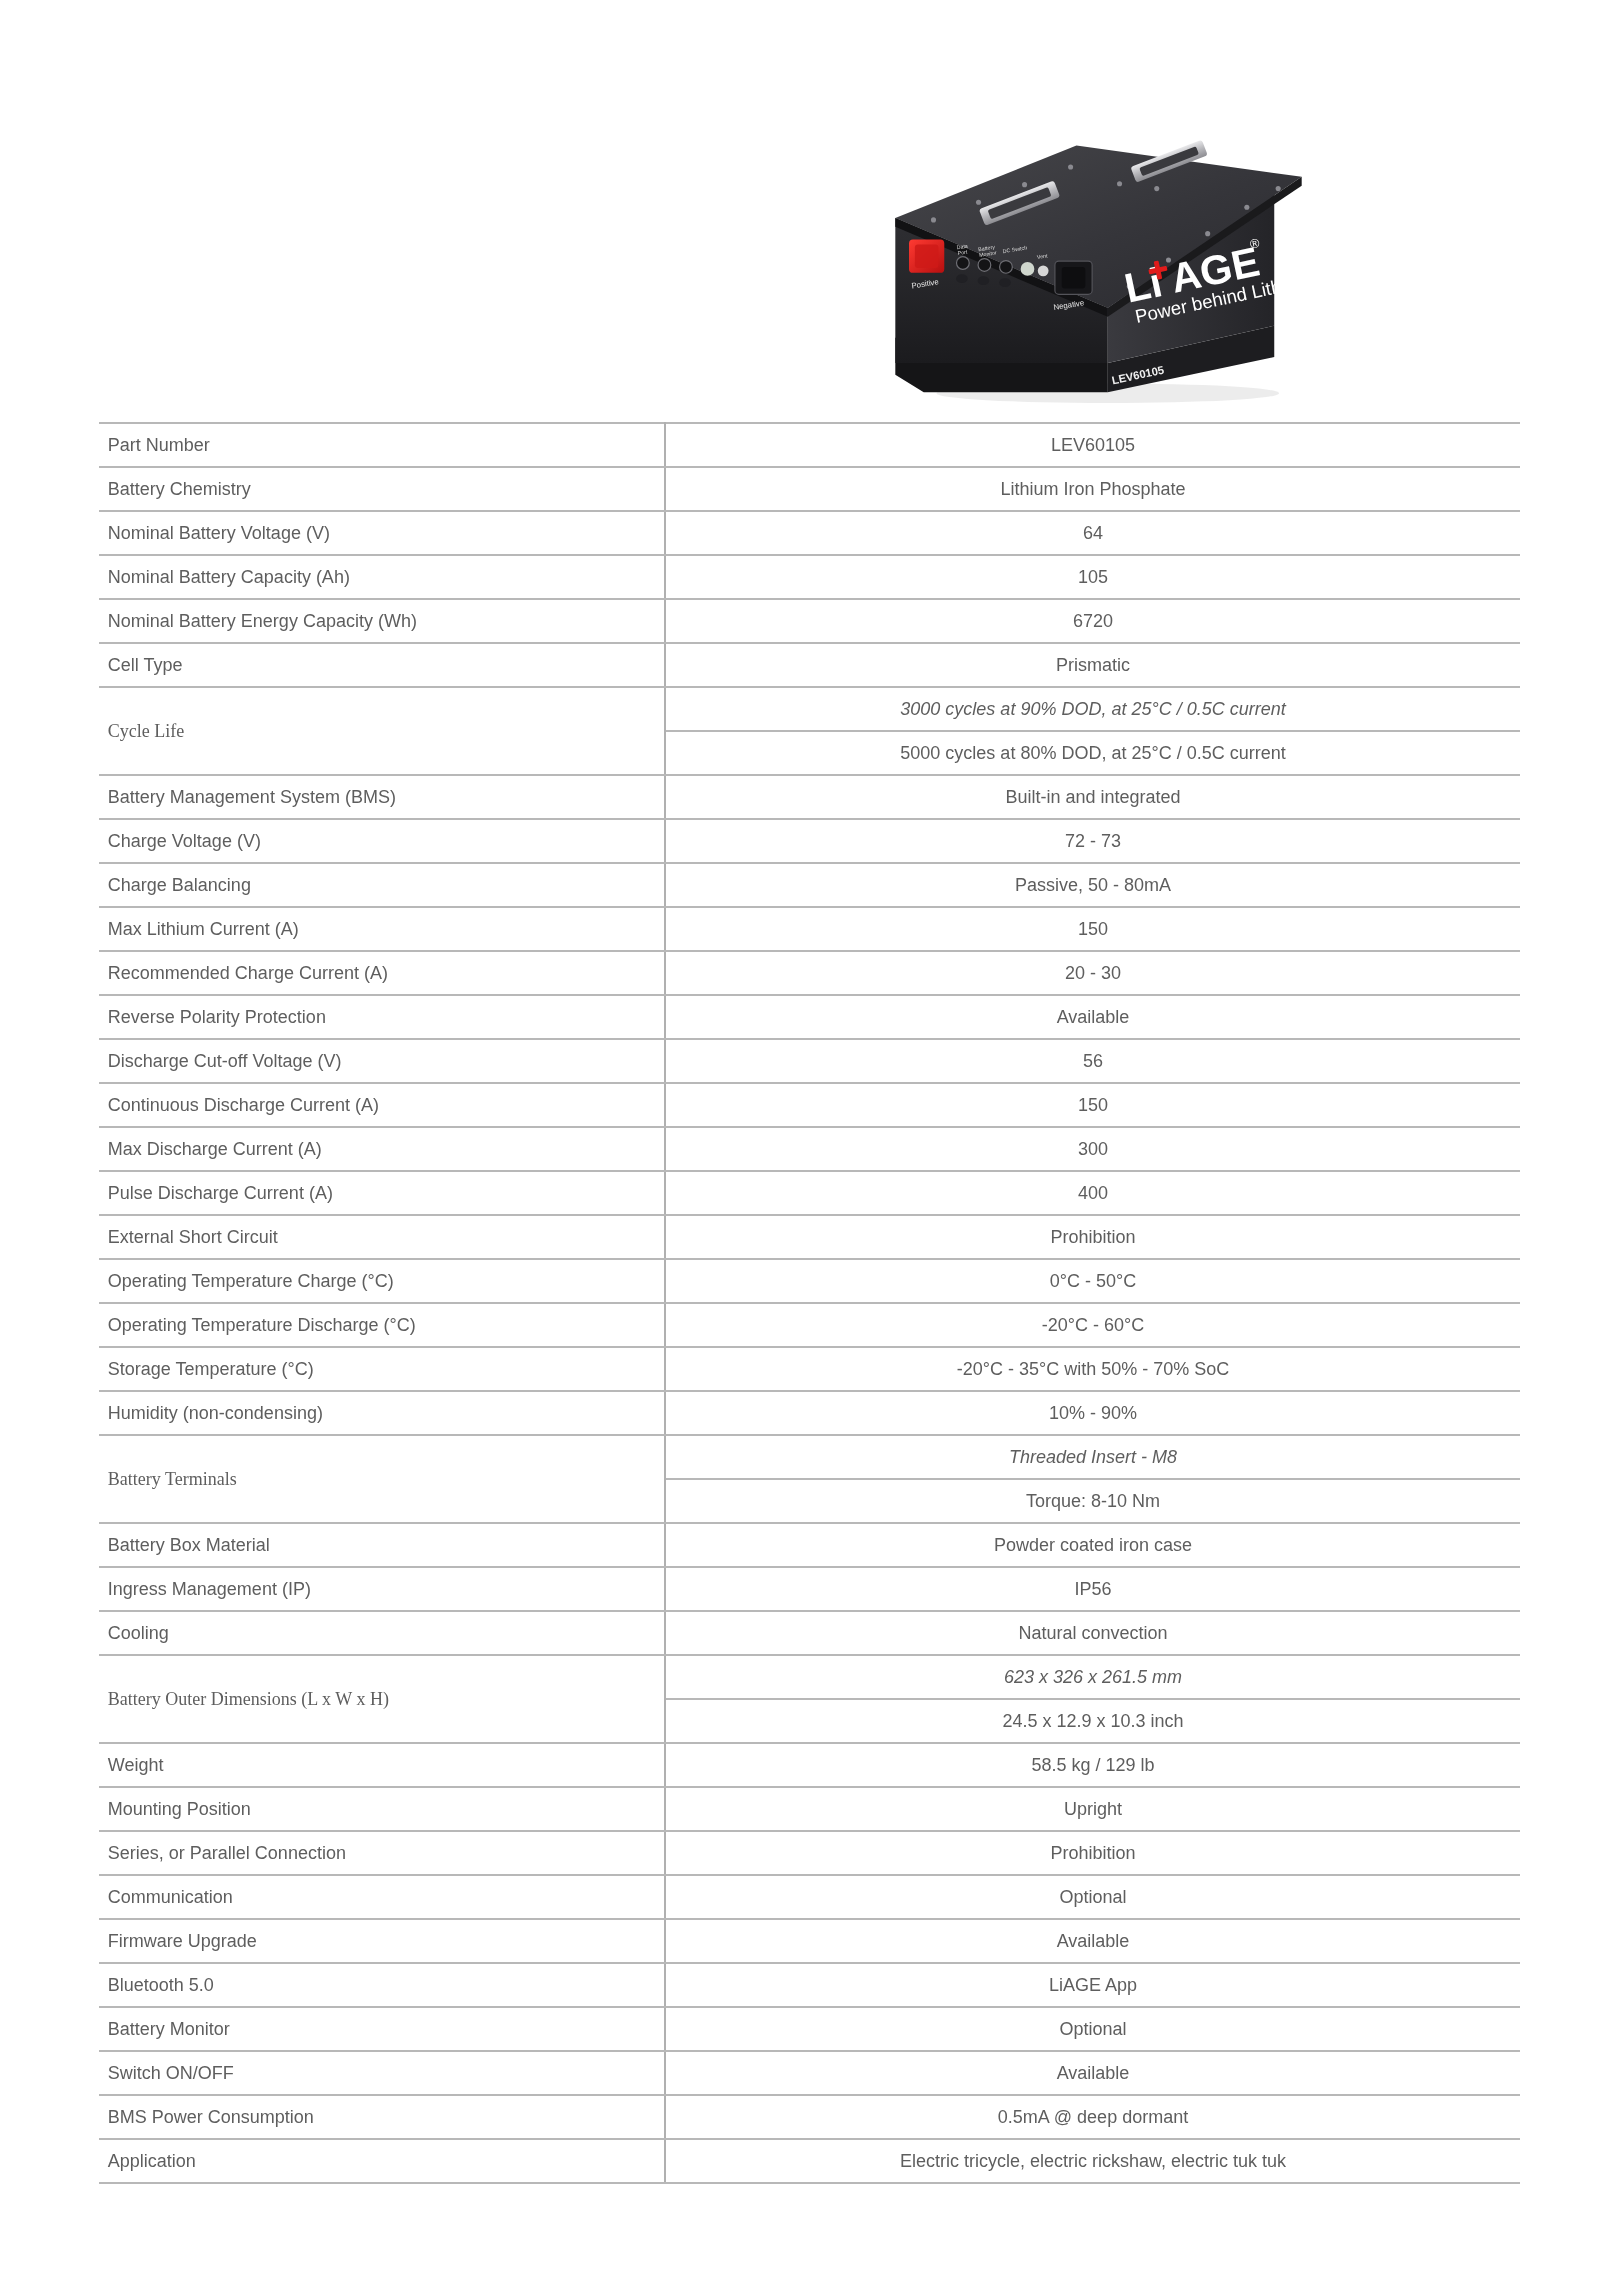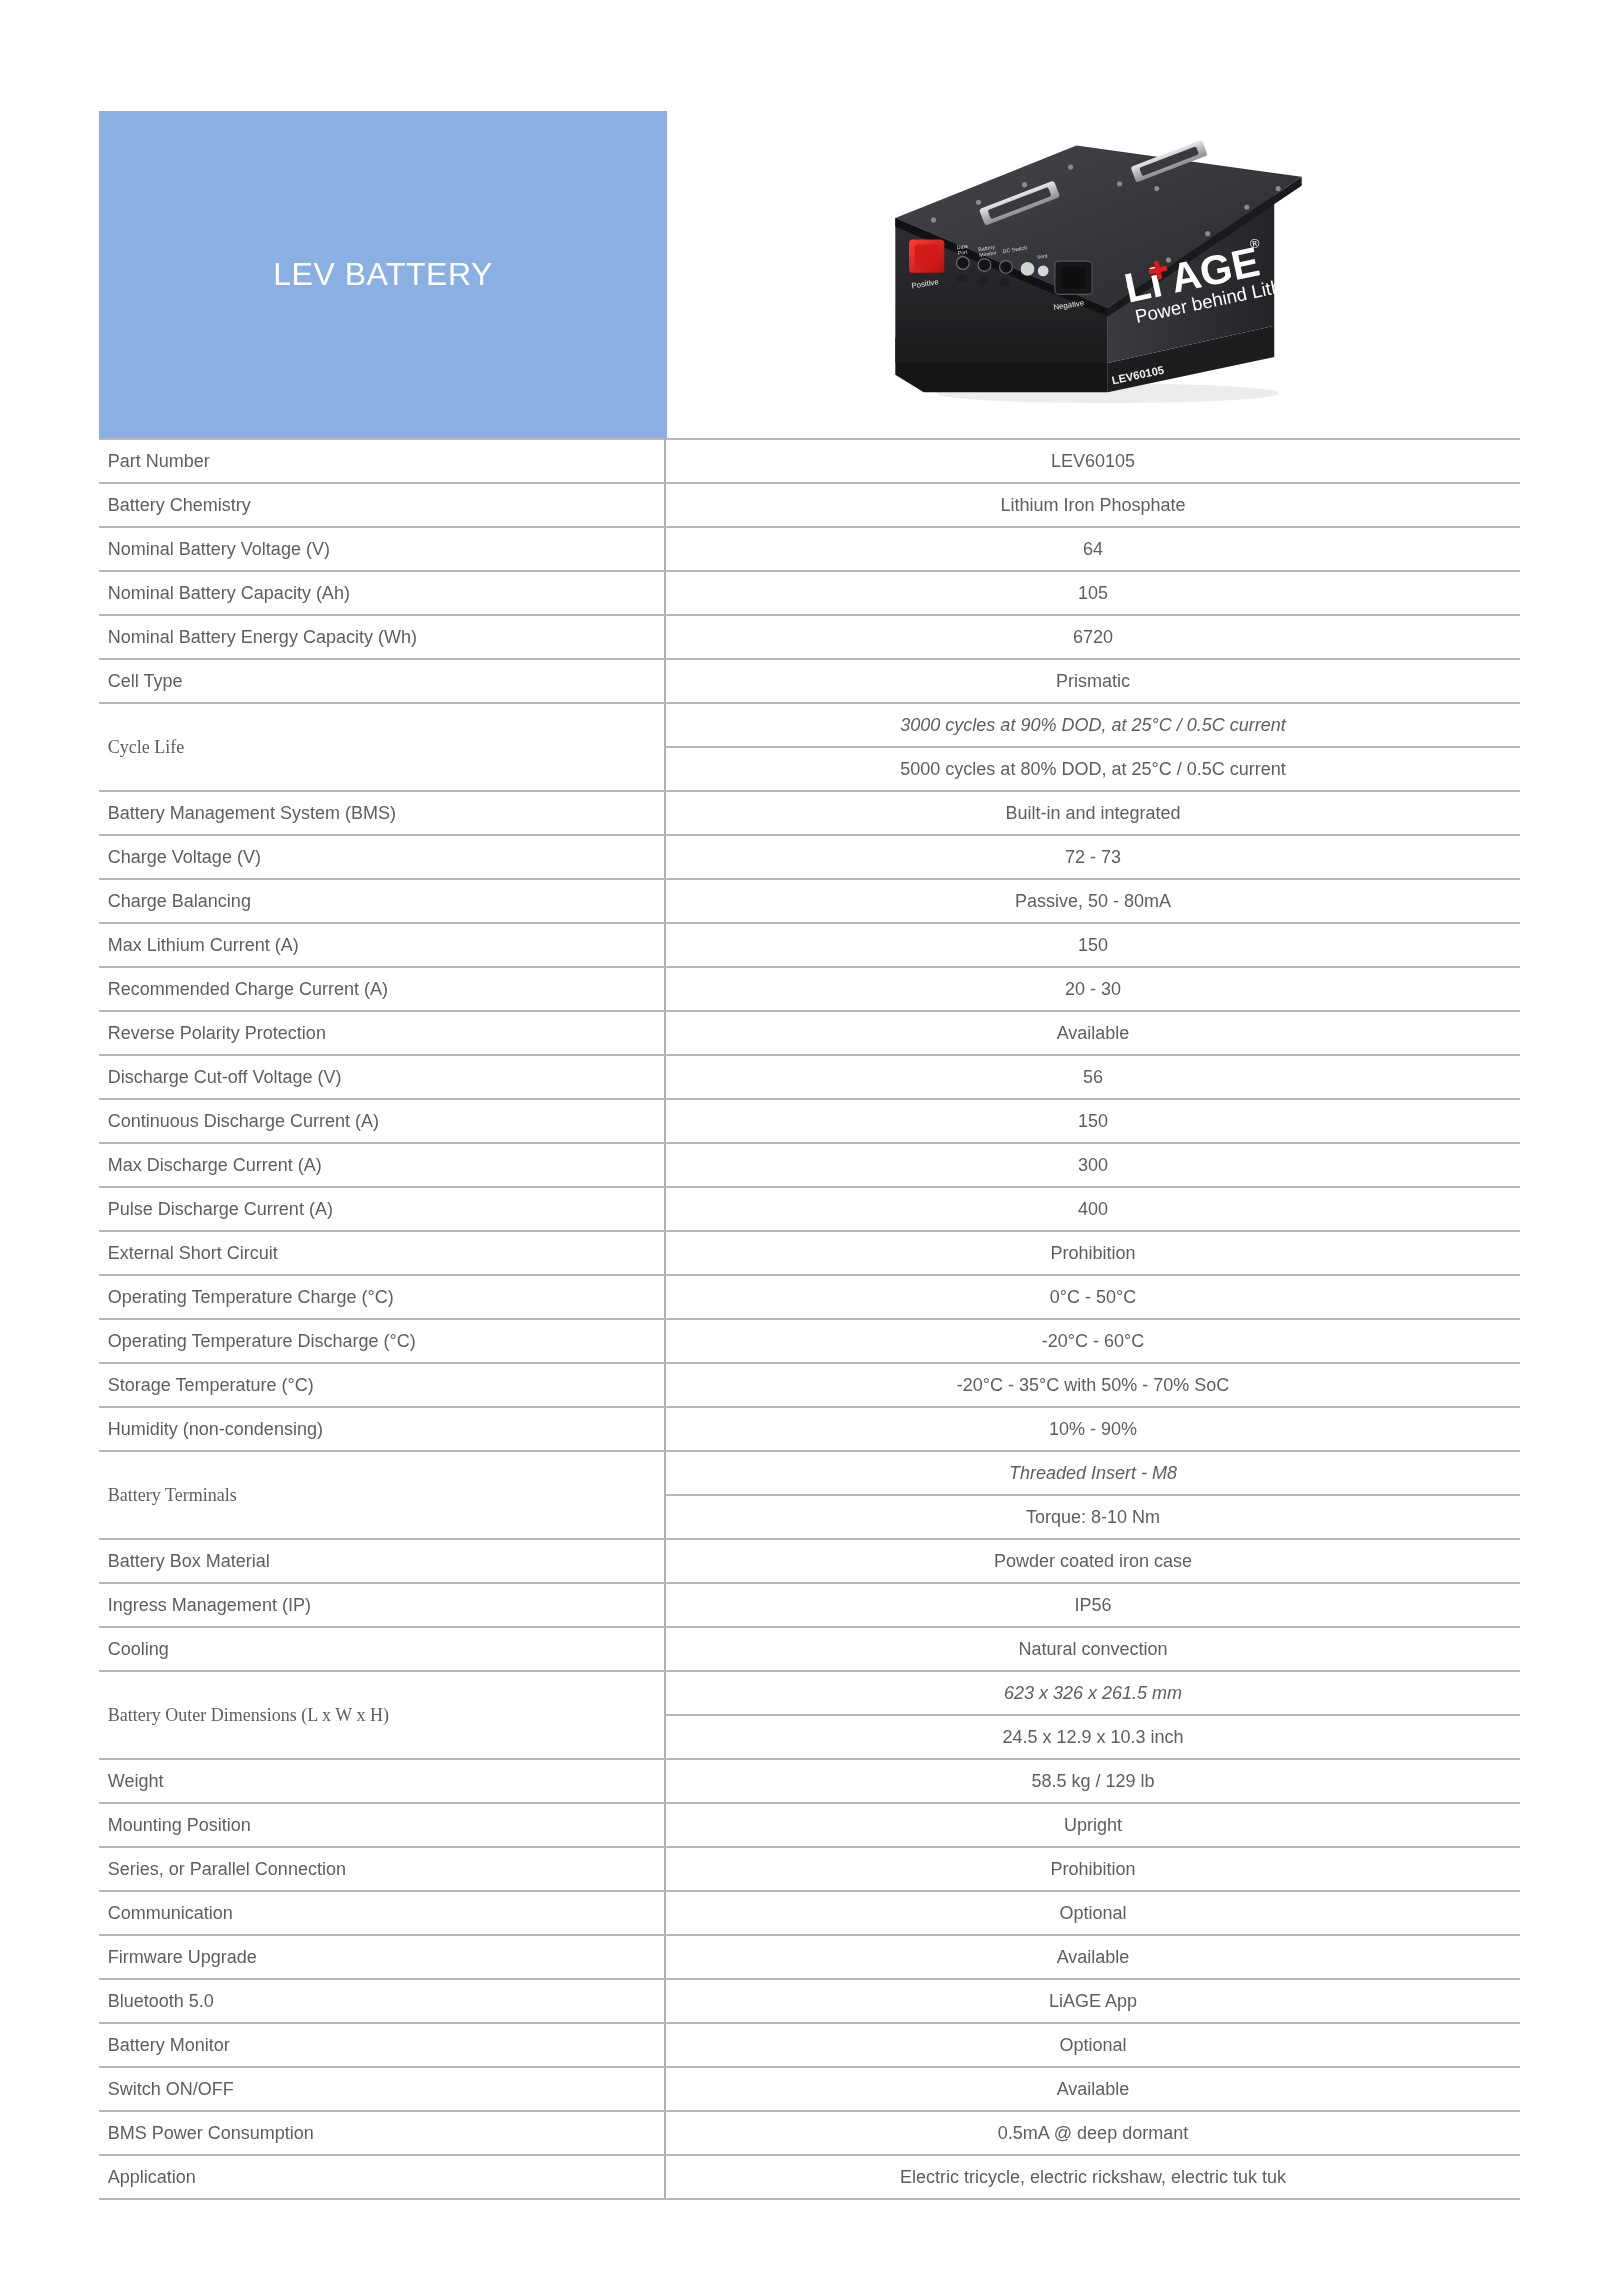--- a/index.html
+++ b/index.html
@@ -54,21 +54,21 @@
     top: 116px;
     width: 470px;
     height: 294px;
   }
   .product-image svg { display: block; width: 100%; height: 100%; }
 
   
   .spec-table {
     position: absolute;
     left: 99px;
-    top: 438px;
+    top: 422px;
     width: 1420px;
     border-collapse: collapse;
     table-layout: fixed;
   }
 
   .spec-table col.c-label { width: 566px; }
   .spec-table col.c-value { width: 855px; }
 
   .spec-table tr { height: 44px; }
 
@@ -112,23 +112,20 @@
     border-bottom: 2px solid #b8b8b8;
   }
 </style>
 </head>
 <body>
 
 <div class="page">
 
   <div class="header-zone">
 
-    <div class="title-block">
-      <span class="title-text">LEV BATTERY</span>
-    </div>
 
     <div class="product-image">
       <svg viewBox="0 0 480 300" xmlns="http://www.w3.org/2000/svg">
         <defs>
           <linearGradient id="topFace" x1="0" y1="0" x2="1" y2="1">
             <stop offset="0%" stop-color="#46464a"></stop>
             <stop offset="55%" stop-color="#35353a"></stop>
             <stop offset="100%" stop-color="#2a2a2e"></stop>
           </linearGradient>
           <linearGradient id="frontFace" x1="0" y1="0" x2="0" y2="1">

